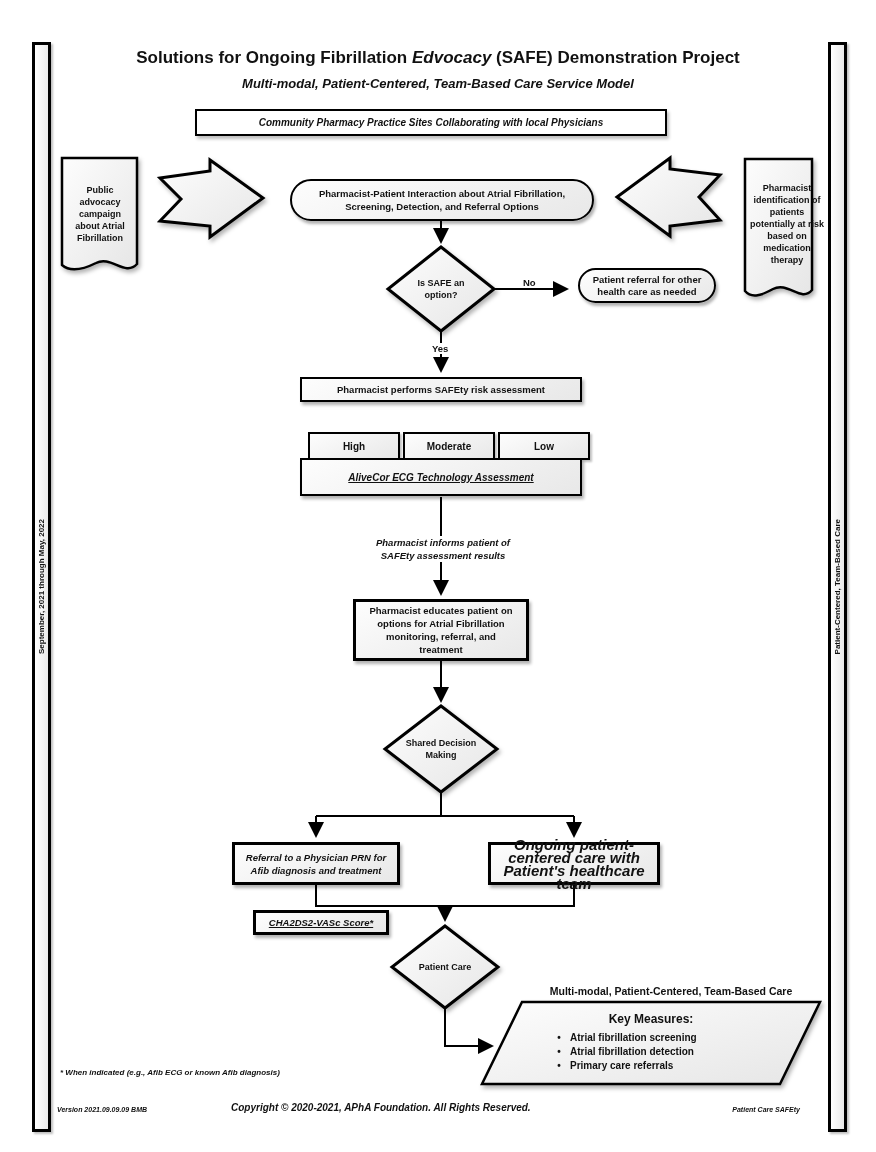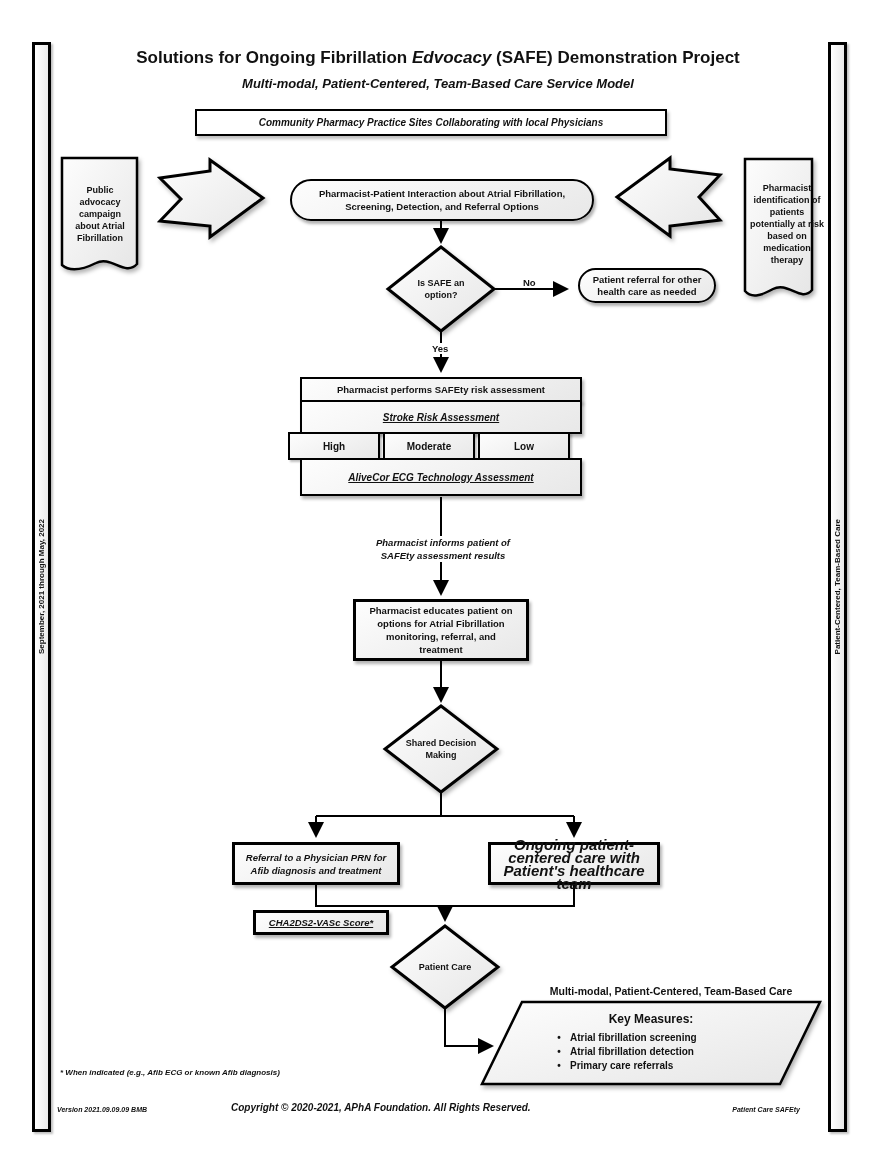--- a/index.html
+++ b/index.html
@@ -88,22 +88,21 @@
 
   <div class="abs ctr box stadium b" style="left:290px;top:179px;width:304px;height:42px;font-size:9.5px;line-height:13px;padding:4px 16px;box-sizing:border-box;">Pharmacist-Patient Interaction about Atrial Fibrillation, Screening, Detection, and Referral Options</div>
 
   <div class="abs ctr b" style="left:406px;top:270px;width:70px;height:38px;font-size:9px;line-height:12px;">Is SAFE an option?</div>
   <div class="abs b lblchip" style="left:521px;top:277px;font-size:9.5px;">No</div>
   <div class="abs b lblchip" style="left:430px;top:343px;font-size:9.5px;">Yes</div>
 
   <div class="abs ctr box stadium b" style="left:578px;top:268px;width:138px;height:35px;font-size:9.5px;line-height:12px;padding:0 10px;box-sizing:border-box;">Patient referral for other health care as needed</div>
 
   <div class="abs ctr box b" style="left:300px;top:377px;width:282px;height:25px;font-size:9.5px;box-sizing:border-box;">Pharmacist performs SAFEty risk assessment</div>
-  <div class="abs ctr box b i u" style="left:300px;top:400px;width:282px;height:34px;font-size:10px;box-sizing:border-box;">Stroke Risk Assessment</div>
-  <div class="abs cellrow" style="left:288px;top:432px;width:282px;height:28px;">
+  <div class="abs cellrow" style="left:308px;top:432px;width:282px;height:28px;">
     <div class="cell">High</div>
     <div class="cell">Moderate</div>
     <div class="cell">Low</div>
   </div>
   <div class="abs ctr box b i u" style="left:300px;top:458px;width:282px;height:38px;font-size:10px;box-sizing:border-box;">AliveCor ECG Technology Assessment</div>
 
   <div class="abs ctr b i lblchip" style="left:356px;top:536px;width:170px;font-size:9.5px;line-height:13px;">Pharmacist informs patient of SAFEty assessment results</div>
 
   <div class="abs ctr box thick b" style="left:353px;top:599px;width:176px;height:62px;font-size:9.5px;line-height:13px;padding:0 8px;box-sizing:border-box;">Pharmacist educates patient on options for Atrial Fibrillation monitoring, referral, and treatment</div>
 

